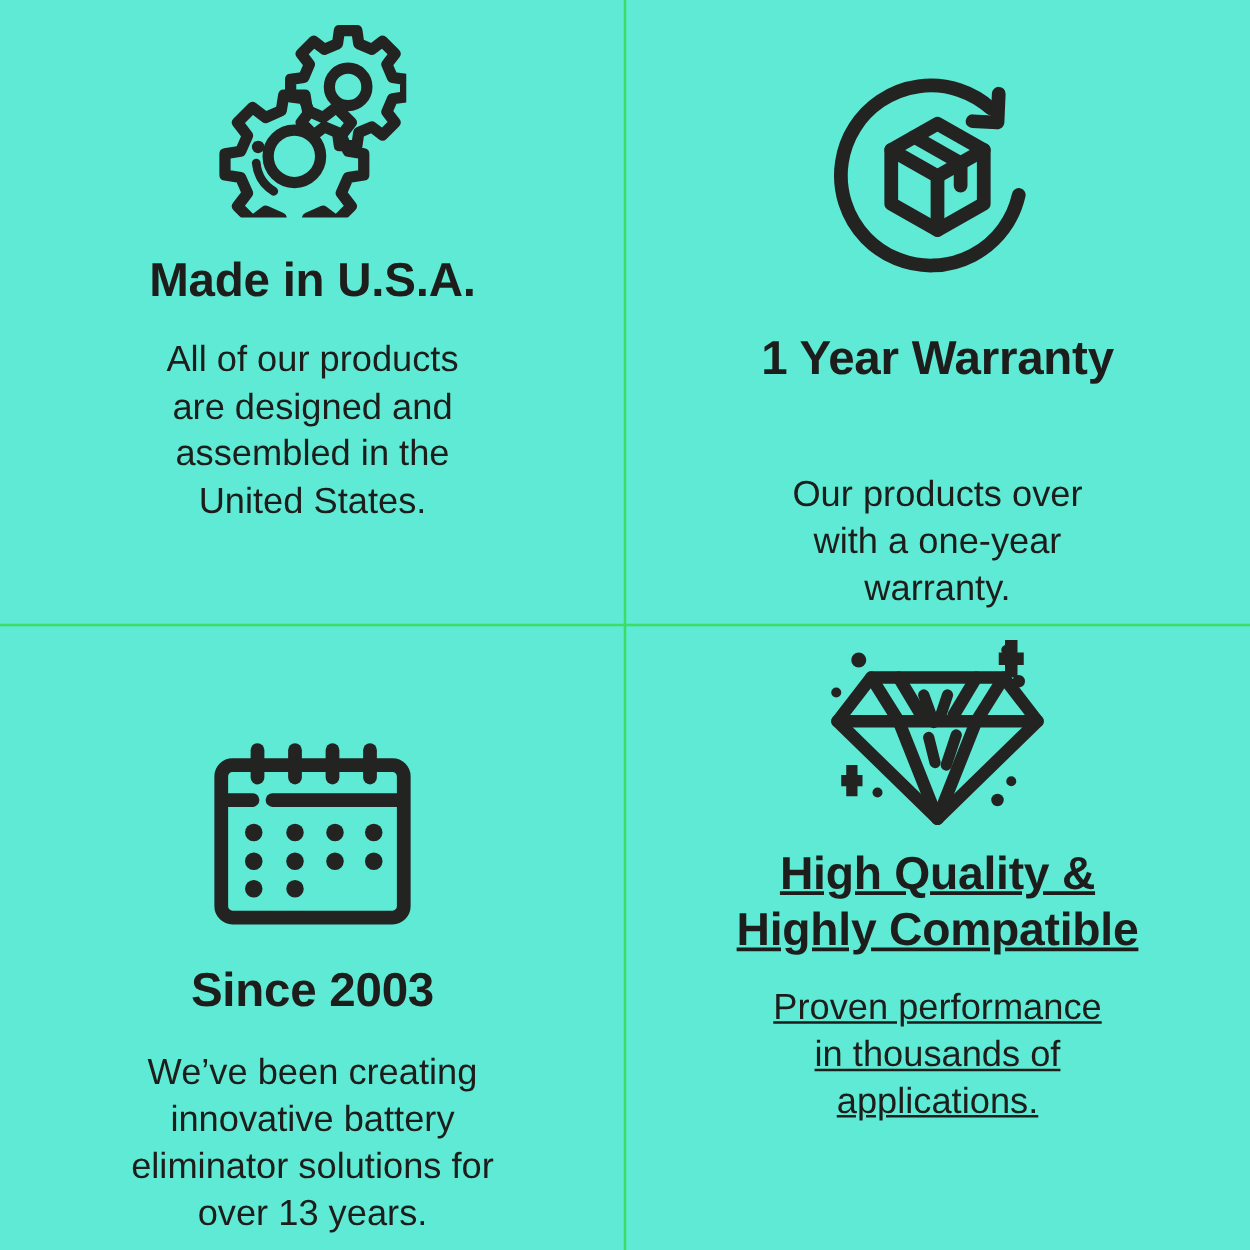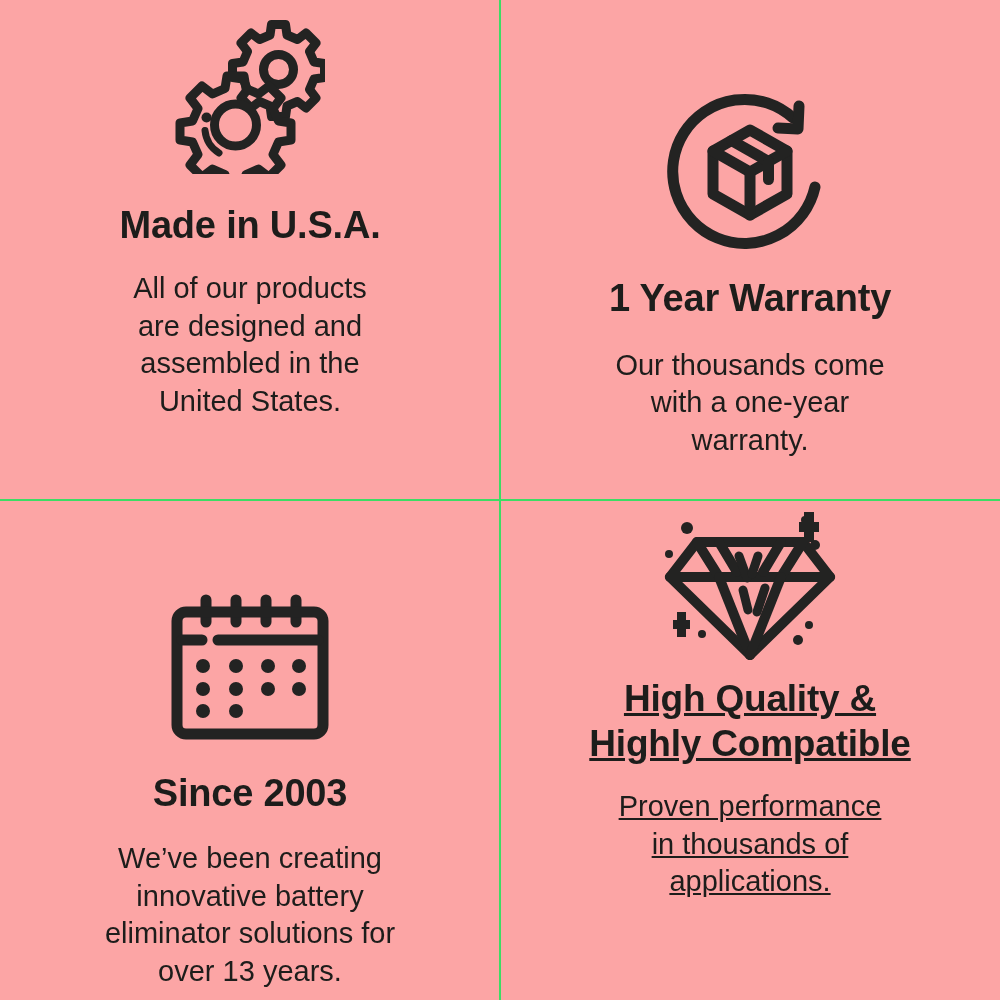--- a/index.html
+++ b/index.html
@@ -16,21 +16,21 @@
     -webkit-font-smoothing: antialiased;
   }
 
   .features-grid {
     position: relative;
     width: 1000px;
     height: 1000px;
     display: grid;
     grid-template-columns: 1fr 1fr;
     grid-template-rows: 1fr 1fr;
-    background: #fca5a5;
+    background: #5eead4;
   }
 
   
   .divider-vertical {
     position: absolute;
     left: 499px;
     top: 0;
     width: 2px;
     height: 1000px;
     background: #3ddc64;
@@ -49,21 +49,21 @@
   .feature-cell {
     position: relative;
     display: flex;
     flex-direction: column;
     align-items: center;
     box-sizing: border-box;
     padding: 8px 28px 10px 28px;
   }
 
   .cell-tl { justify-content: flex-start; padding-top: 14px; }
-  .cell-tr { justify-content: center; padding-top: 16px; margin-top: 44px; }
+  .cell-tr { justify-content: space-between; padding-top: 16px; margin-top: 44px; }
   .cell-bl { justify-content: flex-end; padding-top: 16px; }
   .cell-br { justify-content: flex-start; padding-top: 12px; text-decoration: underline; }
 
   .feature-icon {
     display: block;
     flex: 0 0 auto;
   }
   .icon-gears   { width: 150px; height: 160px; margin-bottom: 28px; }
   .icon-box     { width: 170px; height: 168px; margin-bottom: 16px; }
   .icon-calendar{ width: 164px; height: 150px; margin-bottom: 28px; }
@@ -138,21 +138,21 @@
           <path d="M48 60 l37 21 l37 -21"></path>
           <path d="M85 81 v43"></path>
 
           <path d="M66.5 49.5 l37 21"></path>
           <path d="M103.5 70.5 v18"></path>
         </g>
       </svg>
     </span>
     <h3 class="feature-title">1 Year Warranty</h3>
     <div class="gap-tr"></div>
-    <p class="feature-desc">Our thousands come
+    <p class="feature-desc">Our products over
 with a one-year
 warranty.</p>
   </div>
 
   <div class="feature-cell cell-bl">
     <span class="feature-icon icon-calendar">
       <svg viewBox="0 0 164 150" width="164" height="150" xmlns="http://www.w3.org/2000/svg">
         <g fill="none" stroke="#232322" stroke-width="11" stroke-linecap="round" stroke-linejoin="round">
 
           <path d="M38 8 v22"></path>

